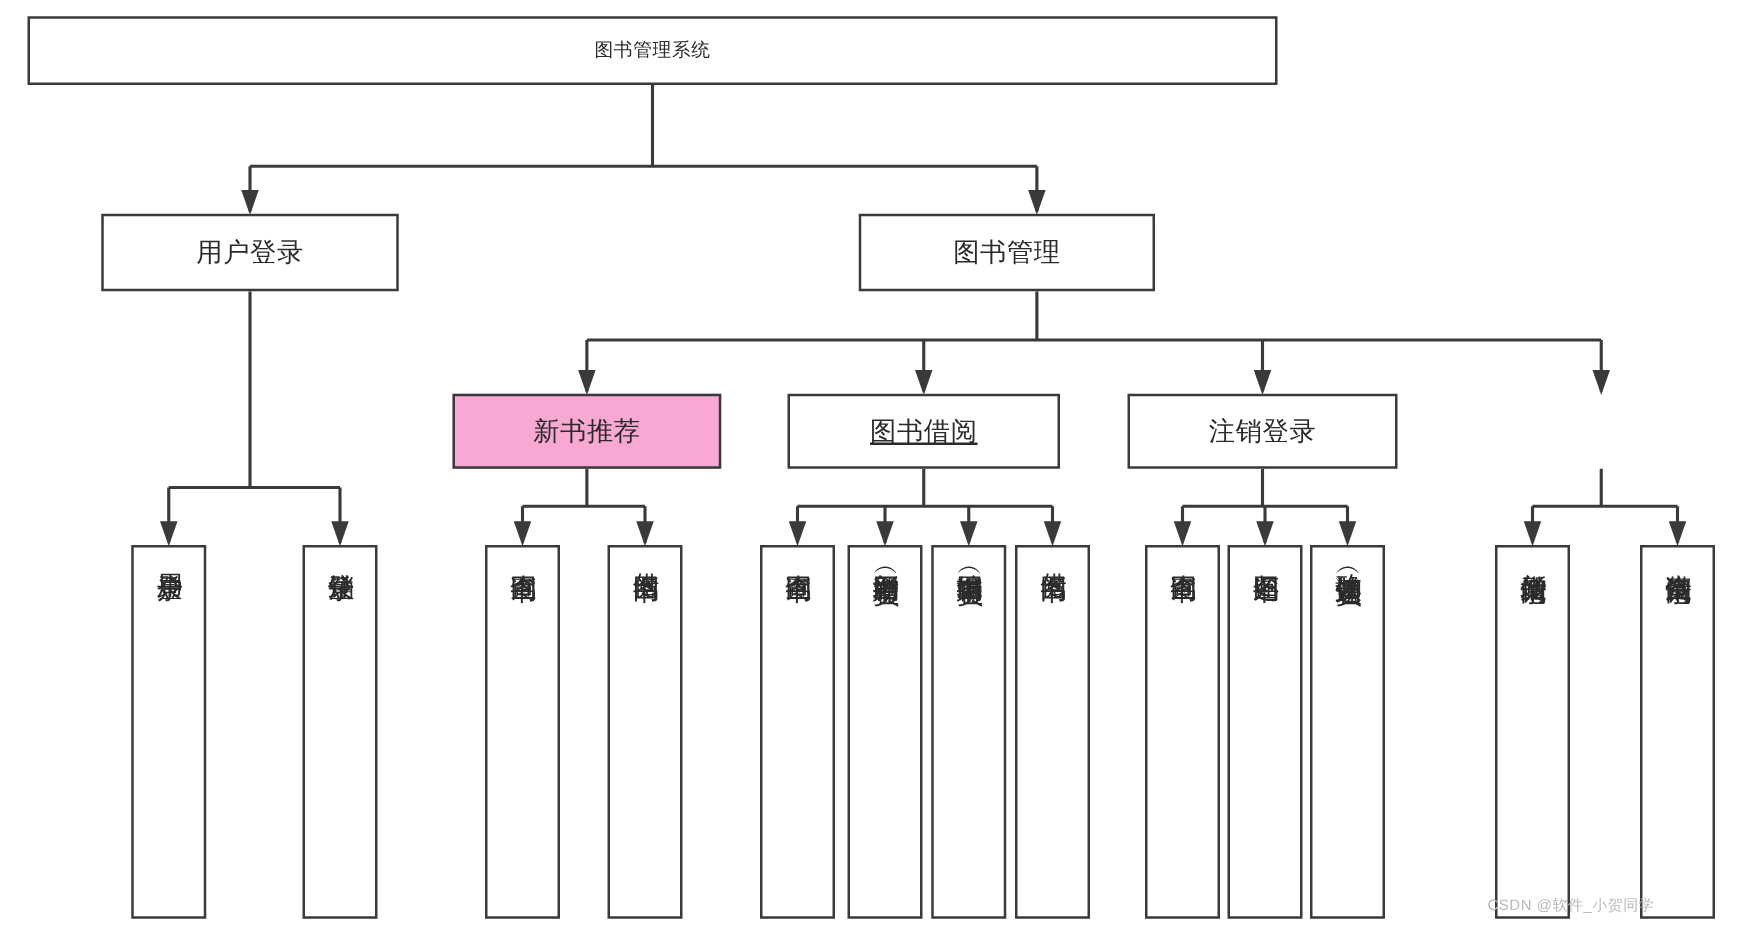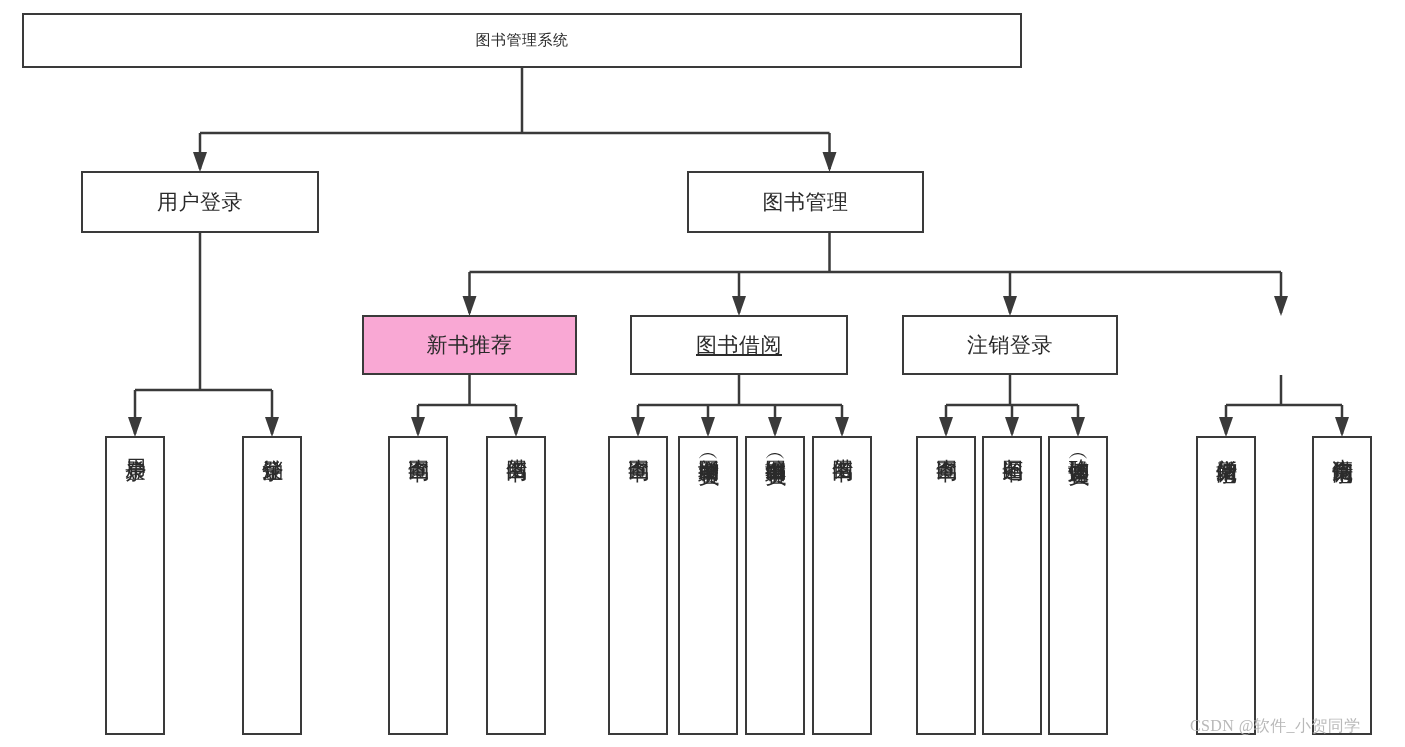--- a/index.html
+++ b/index.html
@@ -56,25 +56,25 @@
   .node.v .node-label {
     writing-mode: vertical-rl;
     text-orientation: upright;
     font-size: 21px;
     line-height: 1.32;
     letter-spacing: 1px;
     white-space: nowrap;
   }
   .watermark {
     position: absolute;
-    font-size: 16px;
+    font-size: 12px;
     color: #b9b9b9;
     white-space: nowrap;
     letter-spacing: 0.4px;
-    font-family: Liberation Serif, serif;
+    font-family: Liberation Sans, sans-serif;
   }
 </style>
 </head>
 <body>
 
 <div id="diagram-root">
   <svg id="edge-layer" viewBox="0 0 1405 747">
       <line x1="522" y1="68" x2="522" y2="133" stroke="#3a3a3a" stroke-width="2.5"></line>
       <line x1="200" y1="133" x2="829.5" y2="133" stroke="#3a3a3a" stroke-width="2.5"></line>
       <line x1="200" y1="133" x2="200" y2="169" stroke="#3a3a3a" stroke-width="2.5"></line>

